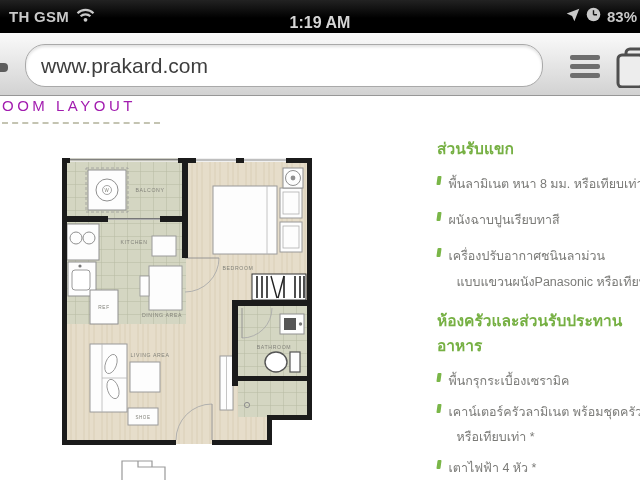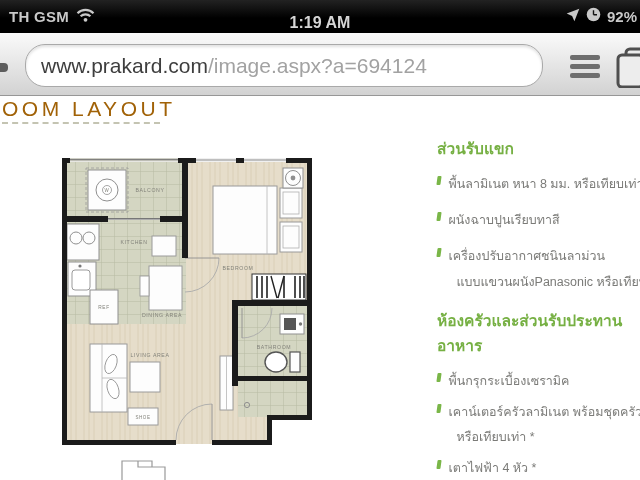--- a/index.html
+++ b/index.html
@@ -23,21 +23,21 @@
   .urlfield{position:absolute;left:25px;top:11px;width:518px;height:43px;background:#fff;
     border:1px solid #a9a9a9;border-radius:20px;box-shadow:inset 0 2px 3px rgba(0,0,0,.12);
     display:flex;align-items:center;padding-left:15px;box-sizing:border-box;font-size:21px;white-space:nowrap;overflow:hidden;}
   .url-domain{color:#3e3e3e;}
   .url-path{color:#a2a2a2;}
   .menu-icon{position:absolute;left:570px;top:22px;width:30px;}
   .menu-icon i{display:block;height:5px;background:#6e6e6e;border-radius:2px;margin-bottom:4px;}
   .tabs-icon{position:absolute;right:-14px;top:13px;}
 
   
-  .heading{position:absolute;left:2px;top:97px;font-size:21px;color:#a16207;letter-spacing:3.5px;font-weight:400;}
+  .heading{position:absolute;left:2px;top:97px;font-size:15px;color:#a21caf;letter-spacing:3.5px;font-weight:400;}
   .heading-rule{position:absolute;left:2px;top:122px;width:158px;border-top:2px dashed #c4c4b2;}
 
   .planwrap{position:absolute;left:62px;top:158px;}
   .miniplan{position:absolute;left:118px;top:456px;}
 
   
   .panel{position:absolute;left:437px;top:136px;width:205px;}
   .sec-title{color:#76b043;font-weight:bold;font-size:15.5px;margin:0 0 13px 0;}
   .sec2 .sec-title{margin-top:14px;}
   .item{display:flex;gap:8px;color:#7b7b78;font-size:12.5px;white-space:nowrap;align-items:flex-start;}
@@ -71,29 +71,28 @@
         <svg width="14" height="14" viewBox="0 0 14 14">
           <path d="M13.3 0.7 L0.7 5.6 L6.1 8 L8.4 13.3 Z" fill="#c9c9c9"></path>
         </svg>
       </span>
       <span>
         <svg width="15" height="15" viewBox="0 0 15 15">
           <circle cx="7.5" cy="7.5" r="6.8" fill="#c9c9c9"></circle>
           <path d="M7.5 7.8 V3.2 M7.5 7.8 H11" stroke="#111" stroke-width="1.4" fill="none"></path>
         </svg>
       </span>
-      <span class="sb-batt">92%</span>
+      <span class="sb-batt">83%</span>
     </div>
   </div>
 
   <div class="chrome">
     <div class="back-nub"></div>
     <div class="urlfield">
       <span class="url-domain">www.prakard.com</span>
-        <span class="url-path">/image.aspx?a=694124</span>
     </div>
     <div class="menu-icon">
         <i></i>
         <i></i>
         <i></i>
       </div>
     <div class="tabs-icon">
       <svg width="40" height="42" viewBox="0 0 40 42">
         <rect x="12" y="3" width="25" height="32" rx="4" fill="#ededed" stroke="#4f4f4f" stroke-width="3"></rect>
         <rect x="4" y="9" width="25" height="32" rx="4" fill="#ededed" stroke="#4f4f4f" stroke-width="3"></rect>

